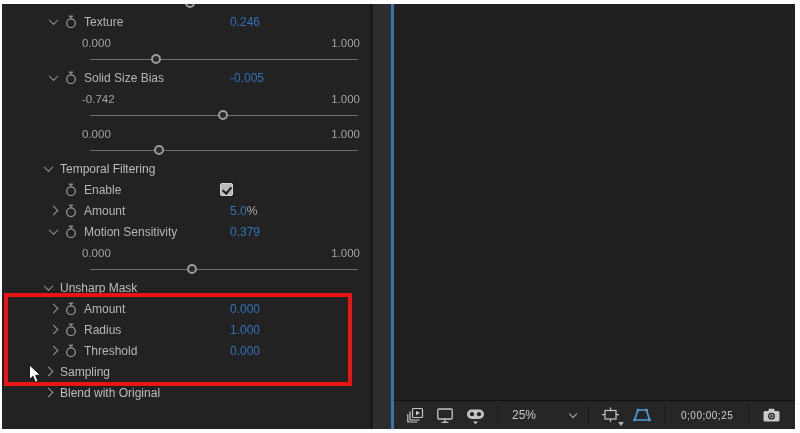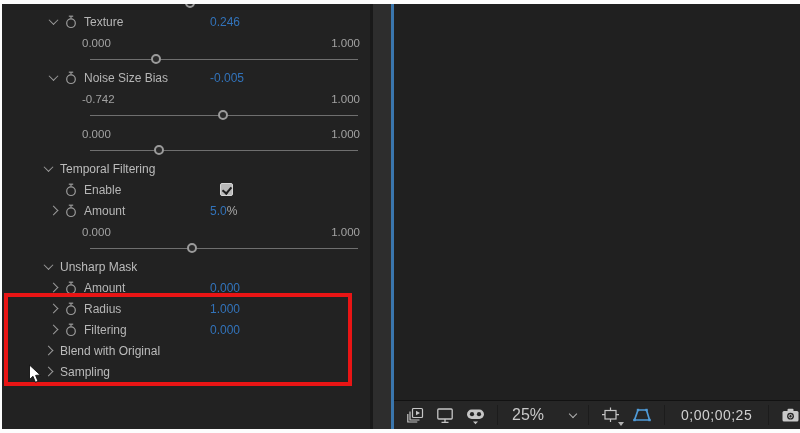--- a/index.html
+++ b/index.html
@@ -7,21 +7,21 @@
   body { font-family:"Liberation Sans", sans-serif; background:#ffffff; }
   .frame { position:relative; width:800px; height:433px; background:#fdfdfd; }
   .content { position:absolute; top:4px; left:2px; right:5px; bottom:4px; display:flex; background:#6d28d9; }
 
   
   .panel { position:relative; width:368px; background:#222222; overflow:hidden; padding-top:7px; flex:none; }
   .row { position:relative; height:21px; display:flex; align-items:center; }
   .sliderrow { position:relative; height:14px; }
   .lbl { font-size:12px; color:#b6b6b6; white-space:nowrap; }
   .grp .lbl { color:#bcbcbc; }
-  .val { position:absolute; left:208px; font-size:12px; color:#3273ba; white-space:nowrap; }
+  .val { position:absolute; left:228px; font-size:12px; color:#3273ba; white-space:nowrap; }
   .unit { color:#a9a9a9; }
   .rangerow { justify-content:space-between; padding:0 10px 0 80px; }
   .rng { font-size:11.5px; color:#a2a2a2; }
 
   
   .param { padding-left:48px; }
   .grp { padding-left:43px; }
   .sub { padding-left:48px; }
 
   .chev { width:7px; height:7px; border-right:1.5px solid #9a9a9a; border-bottom:1.5px solid #9a9a9a; flex:none; }
@@ -47,23 +47,23 @@
   .scrollstrip { width:18px; background:#2d2d2d; flex:none; }
   .blue-divider { width:3px; flex:none; }
   .viewer-col { flex:1; display:flex; flex-direction:column; background:#202020; }
   .viewer { flex:1; }
 
   
   .toolbar { height:29px; background:#262626; border-top:1px solid #121212; display:flex; align-items:center; padding:0 8px; gap:4px; }
   .tbtn { position:relative; height:24px; display:flex; align-items:center; justify-content:center; padding:0 3px; flex:none; }
   .vsep { width:1px; height:20px; background:#1c1c1c; margin:0 4px; flex:none; }
   .zoom-select { width:74px; height:22px; display:flex; align-items:center; justify-content:space-between; padding:0 4px 0 6px; flex:none; }
-  .zoom-txt { font-size:16px; color:#c8c8c8; }
+  .zoom-txt { font-size:12px; color:#c8c8c8; }
   .tb-chev { width:6px; height:6px; border-right:1.4px solid #b0b0b0; border-bottom:1.4px solid #b0b0b0; transform:rotate(45deg); margin-top:-3px; }
-  .timecode { font-size:14px; color:#cfcfcf; letter-spacing:0.5px; padding:0 8px; white-space:nowrap; }
+  .timecode { font-size:10px; color:#cfcfcf; letter-spacing:0.5px; padding:0 8px; white-space:nowrap; }
   .dd { position:absolute; right:0; bottom:1px; width:0; height:0; border-left:3px solid transparent; border-right:3px solid transparent; border-top:4px solid #b0b0b0; }
   .mask-btn { outline:0; }
 </style>
 </head>
 <body>
 
 <div class="frame">
   <div class="content">
 
     <div class="panel">
@@ -97,21 +97,21 @@
         <span class="chev down"></span>
         <span class="sw">
           <svg width="12" height="14" viewBox="0 0 12 14">
               <g stroke="#9c9c9c" stroke-width="1.2" fill="none">
                 <circle cx="6" cy="8.2" r="4.3"></circle>
                 <line x1="3.8" y1="1.2" x2="8.2" y2="1.2"></line>
                 <line x1="6" y1="1.2" x2="6" y2="3.4"></line>
               </g>
             </svg>
         </span>
-        <span class="lbl">Noise Size Bias</span>
+        <span class="lbl">Solid Size Bias</span>
         <span class="val">-0.005</span>
       </div>
       <div class="row rangerow">
         <span class="rng">-0.742</span>
         <span class="rng">1.000</span>
       </div>
       <div class="sliderrow">
         <div class="track">
             <div class="handle" style="left: calc(49.75% - 5px);"></div>
           </div>
@@ -155,20 +155,34 @@
                 <circle cx="6" cy="8.2" r="4.3"></circle>
                 <line x1="3.8" y1="1.2" x2="8.2" y2="1.2"></line>
                 <line x1="6" y1="1.2" x2="6" y2="3.4"></line>
               </g>
             </svg>
         </span>
         <span class="lbl">Amount</span>
         <span class="val"><span>5.0</span><span class="unit">%</span></span>
       </div>
 
+      <div class="row sub">
+        <span class="chev down"></span>
+        <span class="sw">
+          <svg width="12" height="14" viewBox="0 0 12 14">
+              <g stroke="#9c9c9c" stroke-width="1.2" fill="none">
+                <circle cx="6" cy="8.2" r="4.3"></circle>
+                <line x1="3.8" y1="1.2" x2="8.2" y2="1.2"></line>
+                <line x1="6" y1="1.2" x2="6" y2="3.4"></line>
+              </g>
+            </svg>
+        </span>
+        <span class="lbl">Motion Sensitivity</span>
+        <span class="val">0.379</span>
+      </div>
       <div class="row rangerow">
         <span class="rng">0.000</span>
         <span class="rng">1.000</span>
       </div>
       <div class="sliderrow">
         <div class="track">
             <div class="handle" style="left: calc(37.9% - 5px);"></div>
           </div>
       </div>
 
@@ -209,31 +223,31 @@
         <span class="chev right"></span>
         <span class="sw">
           <svg width="12" height="14" viewBox="0 0 12 14">
               <g stroke="#9c9c9c" stroke-width="1.2" fill="none">
                 <circle cx="6" cy="8.2" r="4.3"></circle>
                 <line x1="3.8" y1="1.2" x2="8.2" y2="1.2"></line>
                 <line x1="6" y1="1.2" x2="6" y2="3.4"></line>
               </g>
             </svg>
         </span>
-        <span class="lbl">Filtering</span>
+        <span class="lbl">Threshold</span>
         <span class="val">0.000</span>
       </div>
 
       <div class="row grp">
         <span class="chev right"></span>
+        <span class="lbl">Sampling</span>
+      </div>
+      <div class="row grp">
+        <span class="chev right"></span>
         <span class="lbl">Blend with Original</span>
-      </div>
-      <div class="row grp">
-        <span class="chev right"></span>
-        <span class="lbl">Sampling</span>
       </div>
 
       <div class="highlight-box" style="border-color: rgb(233, 21, 21);"></div>
       <div class="cursor">
         <svg width="14" height="20" viewBox="0 0 14 20">
             <path d="M1.5 1 L1.5 15.5 L5 12.3 L7.4 18.3 L10 17.2 L7.6 11.4 L12.3 11 Z" fill="#ffffff" stroke="#111" stroke-width="0.9"></path>
           </svg>
       </div>
     </div>
 

